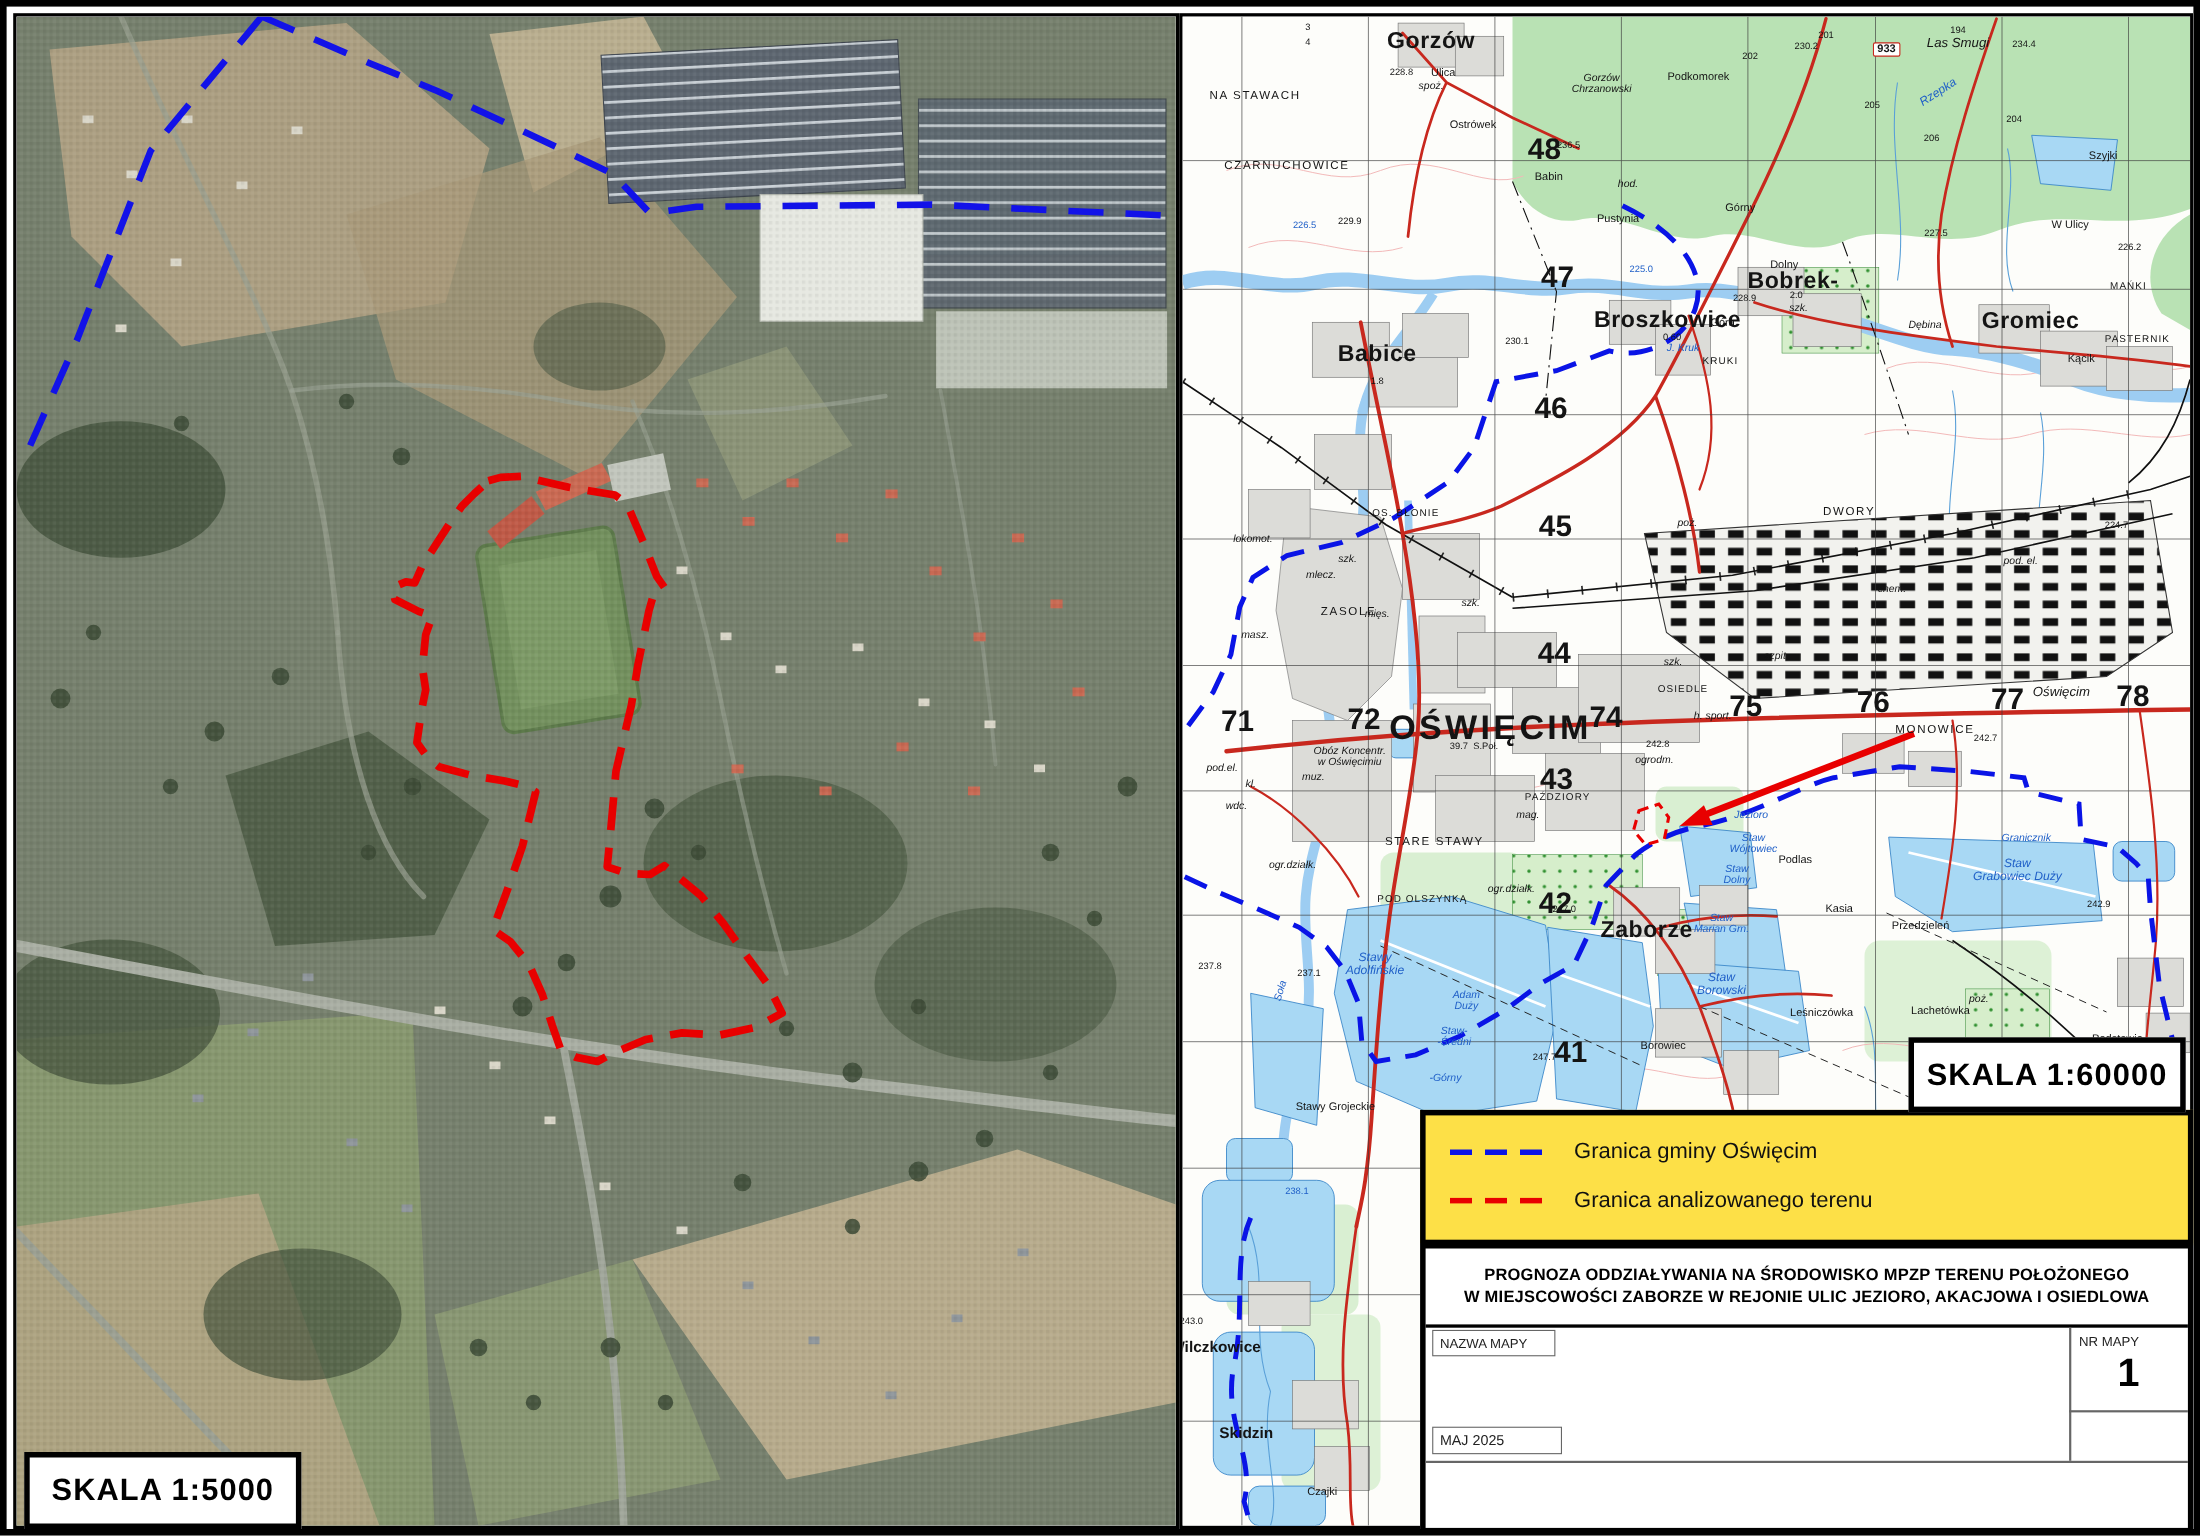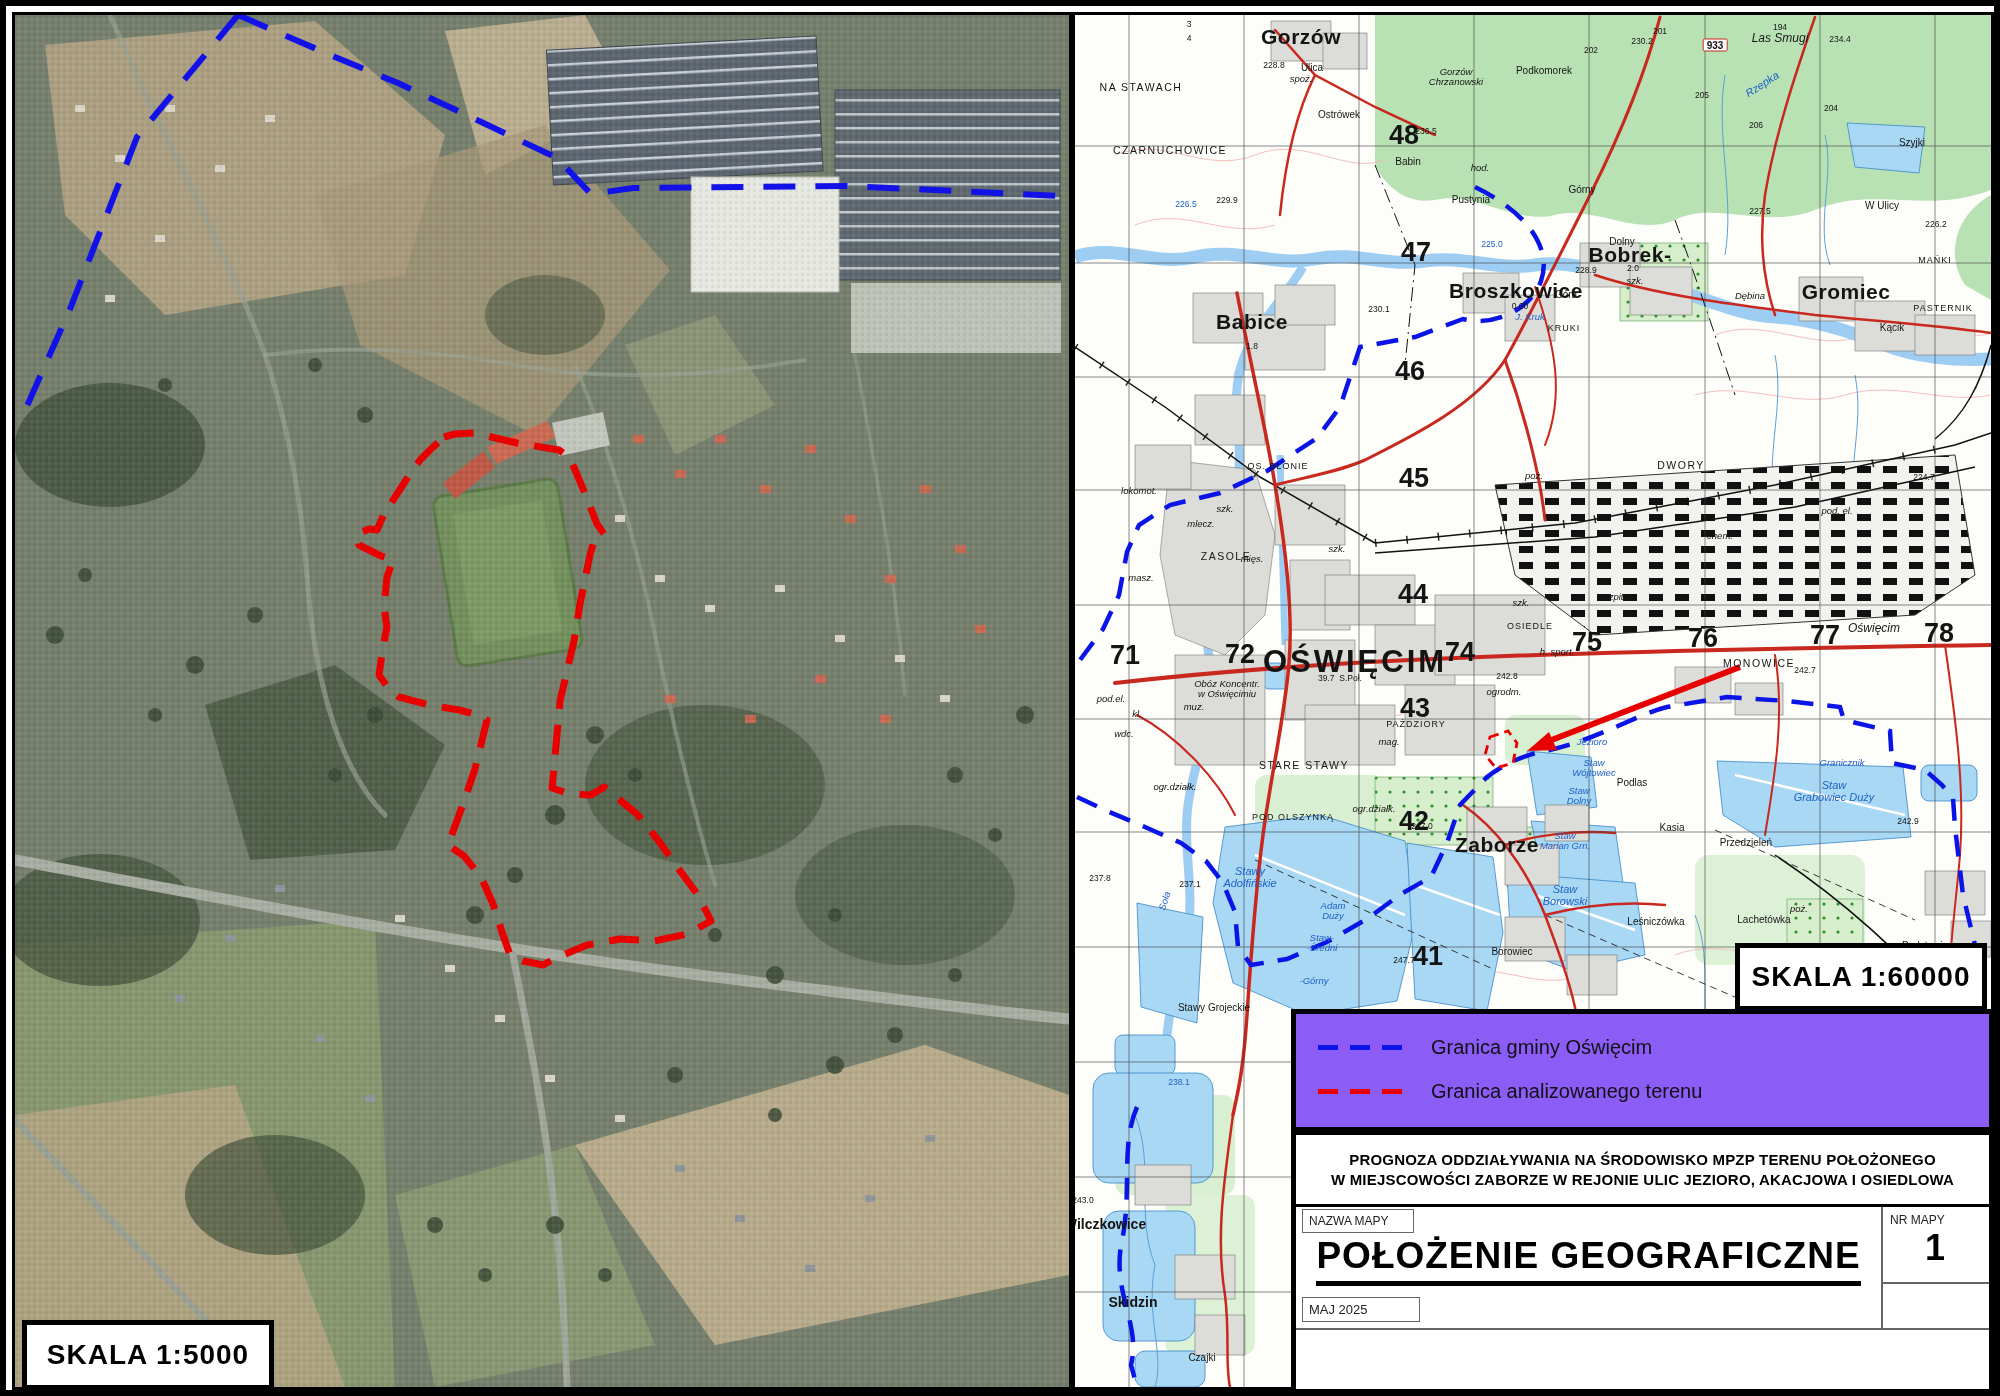--- a/index.html
+++ b/index.html
@@ -20,21 +20,21 @@
   .ital{font-size:9.5px;font-style:italic;}
   .itall{font-size:12px;font-style:italic;}
   .blueital{font-size:11px;font-style:italic;color:#2060c8;}
   .blueitalsm{font-size:9.5px;font-style:italic;color:#2060c8;}
   .elev{font-size:8.5px;}
   .blueelev{font-size:8.5px;color:#2060c8;}
   .badge{font-size:10px;font-weight:700;background:#fff;border:1.5px solid #c8281e;padding:0 3px;border-radius:2px;}
   .scale-box{position:absolute;box-sizing:border-box;background:#fff;border:5px solid #000;display:flex;align-items:center;justify-content:center;font-weight:700;font-size:28px;letter-spacing:1px;z-index:30;}
   .scale-5000{left:16px;top:1314px;width:252px;height:70px;}
   .scale-60000{left:1729px;top:937px;width:252px;height:68px;}
-  .legend-box{position:absolute;left:1285px;top:1003px;width:703px;height:123px;box-sizing:border-box;background:#8b5cf6;border:5px solid #000;z-index:25;}
+  .legend-box{position:absolute;left:1285px;top:1003px;width:703px;height:123px;box-sizing:border-box;background:#fde047;border:5px solid #000;z-index:25;}
   .legend-row{position:absolute;left:0;width:100%;height:30px;display:flex;align-items:center;}
   .legend-row.r0{top:18px;}
   .legend-row.r1{top:62px;}
   .legend-dash{display:inline-block;width:95px;height:5px;margin-left:22px;flex:none;}
   .legend-label{margin-left:18px;font-size:20px;color:#111;}
   .title-block{position:absolute;left:1285px;top:1124px;width:703px;height:264px;box-sizing:border-box;background:#fff;border:5px solid #000;z-index:25;}
   .tb-inner{position:absolute;left:0;top:0;width:693px;height:254px;}
   .tb-project{position:absolute;left:0;top:0;width:100%;height:72px;border-bottom:3px solid #000;box-sizing:border-box;display:flex;flex-direction:column;align-items:center;justify-content:center;gap:3px;}
   .tb-project div{font-size:15px;font-weight:700;color:#000;text-align:center;letter-spacing:.2px;}
   .tb-vline{position:absolute;left:585px;top:72px;width:2px;height:121px;background:#666;}
@@ -555,22 +555,19 @@
   <div class="title-block">
     <div class="tb-inner">
       <div class="tb-project">
         <div>PROGNOZA ODDZIAŁYWANIA NA ŚRODOWISKO MPZP TERENU POŁOŻONEGO</div>
         <div>W MIEJSCOWOŚCI ZABORZE W REJONIE ULIC JEZIORO, AKACJOWA I OSIEDLOWA</div>
       </div>
       <div class="tb-vline"></div>
       <div class="tb-hline1"></div>
       <div class="tb-hline2"></div>
       <div class="tb-fieldbox tb-nazwa">NAZWA MAPY</div>
-      <div class="tb-mapname">
-        <span>POŁOŻENIE GEOGRAFICZNE</span>
-      </div>
       <div class="tb-nrlabel">NR MAPY</div>
       <div class="tb-number">1</div>
       <div class="tb-fieldbox tb-date">MAJ 2025</div>
     </div>
   </div>
 
 </div>
 
 </body></html>

